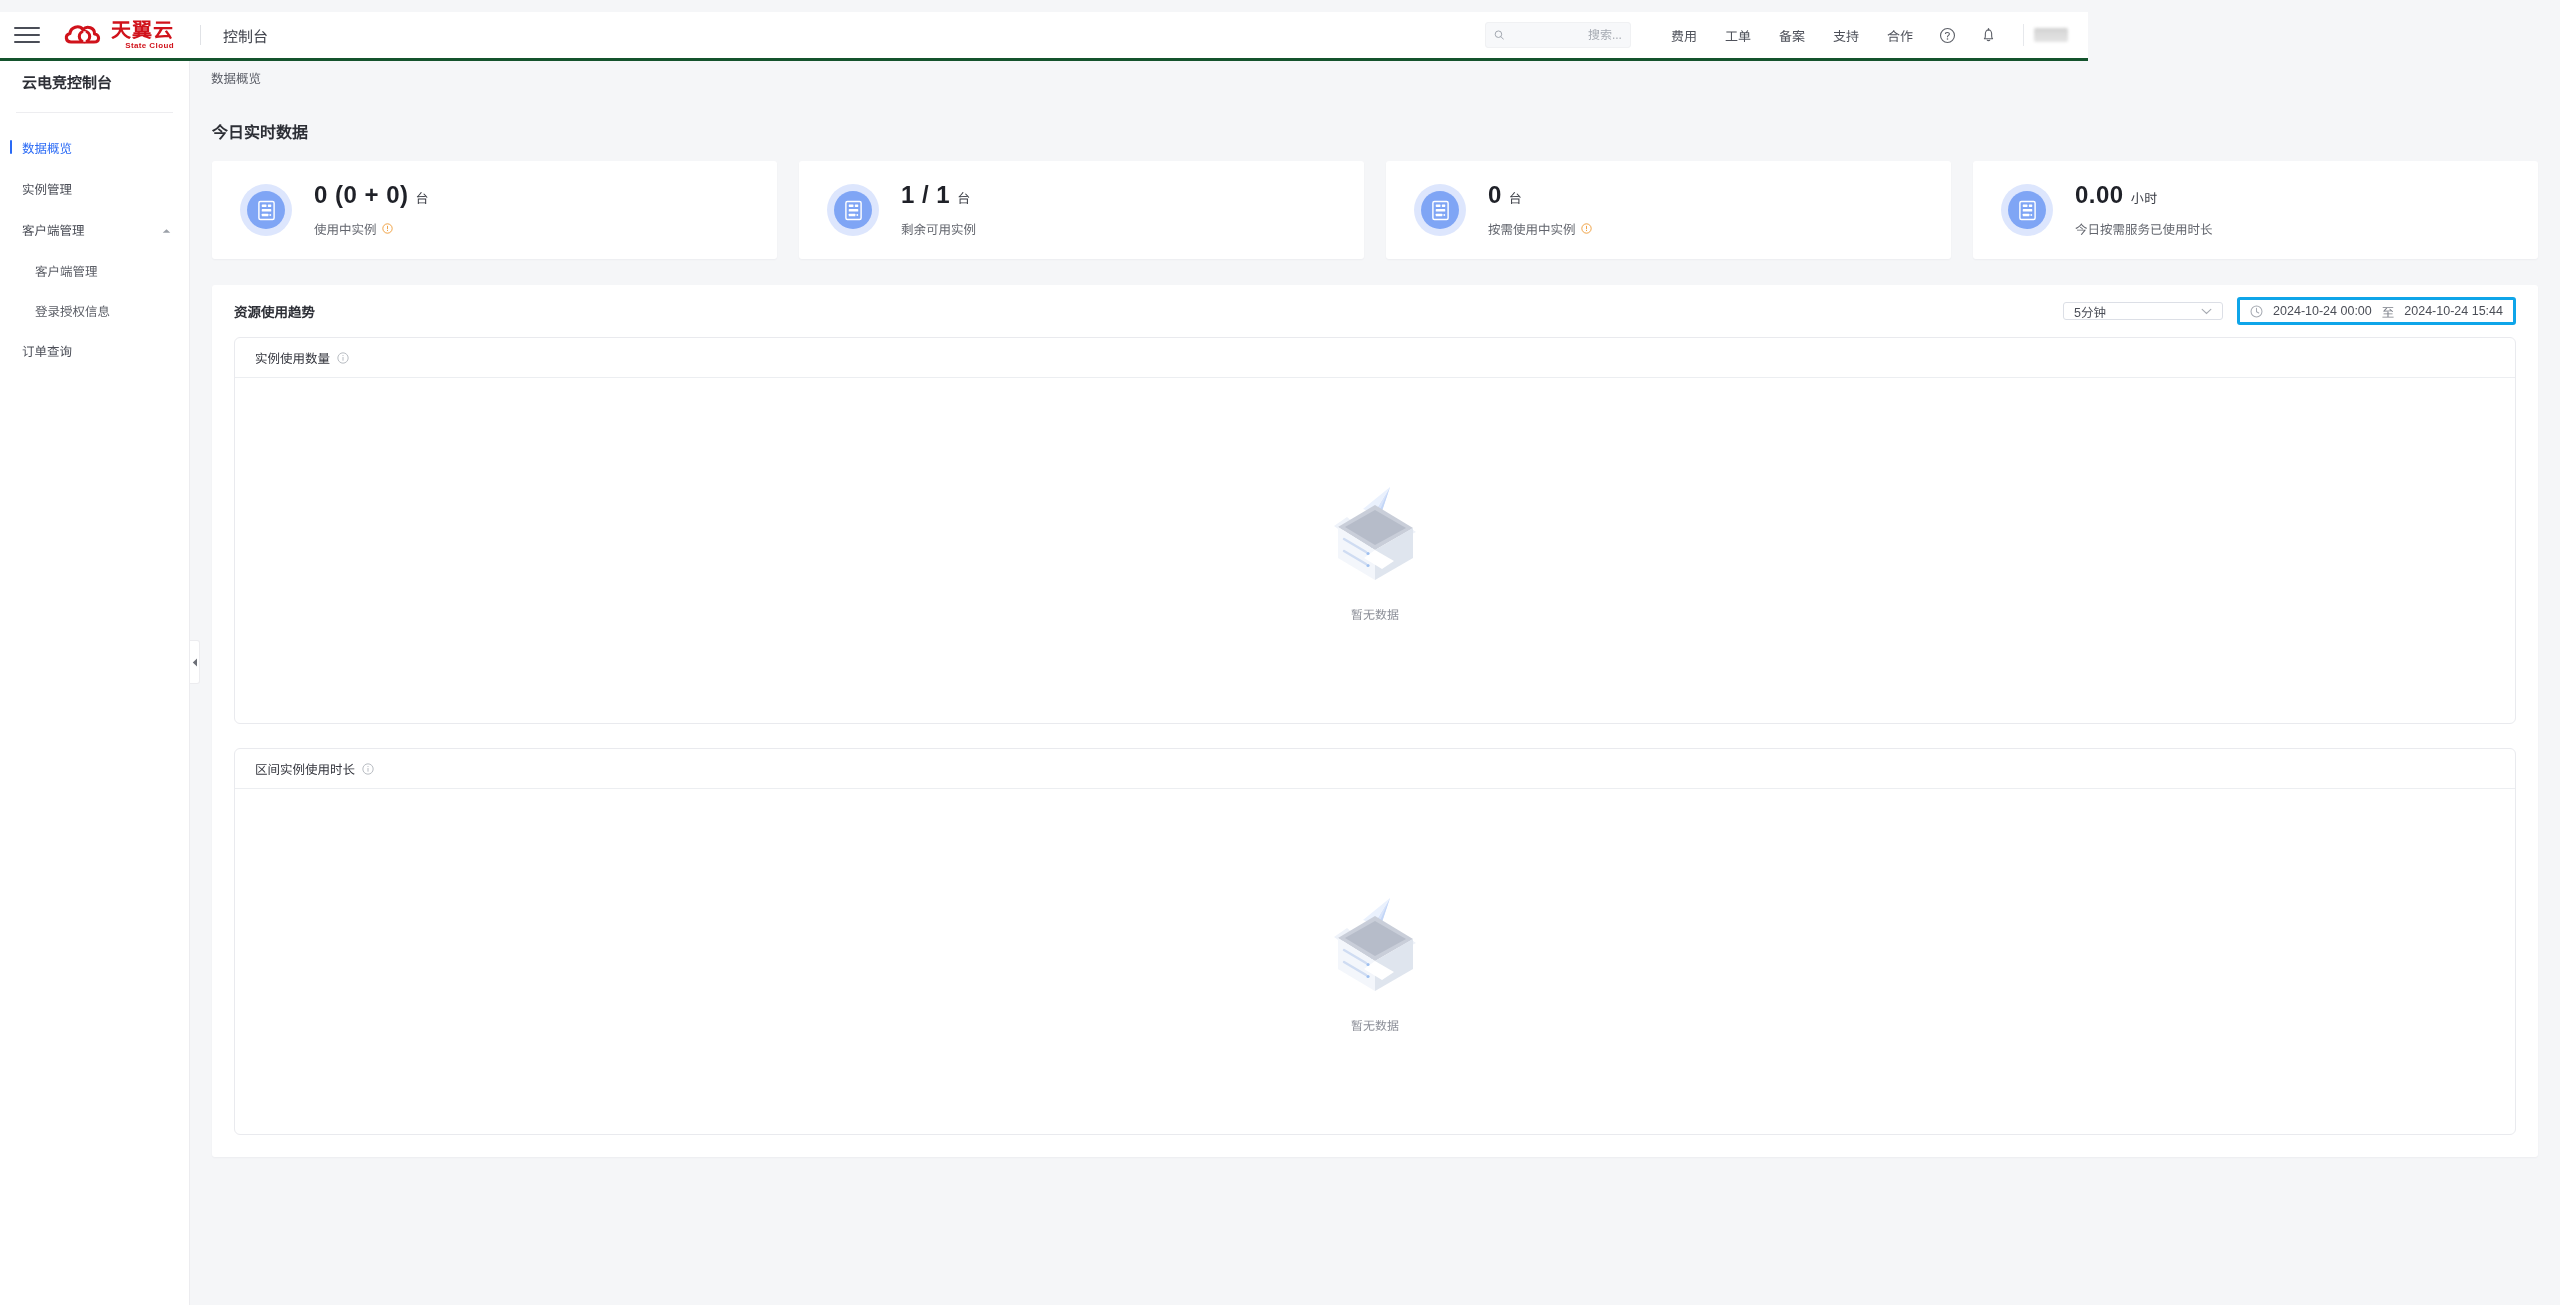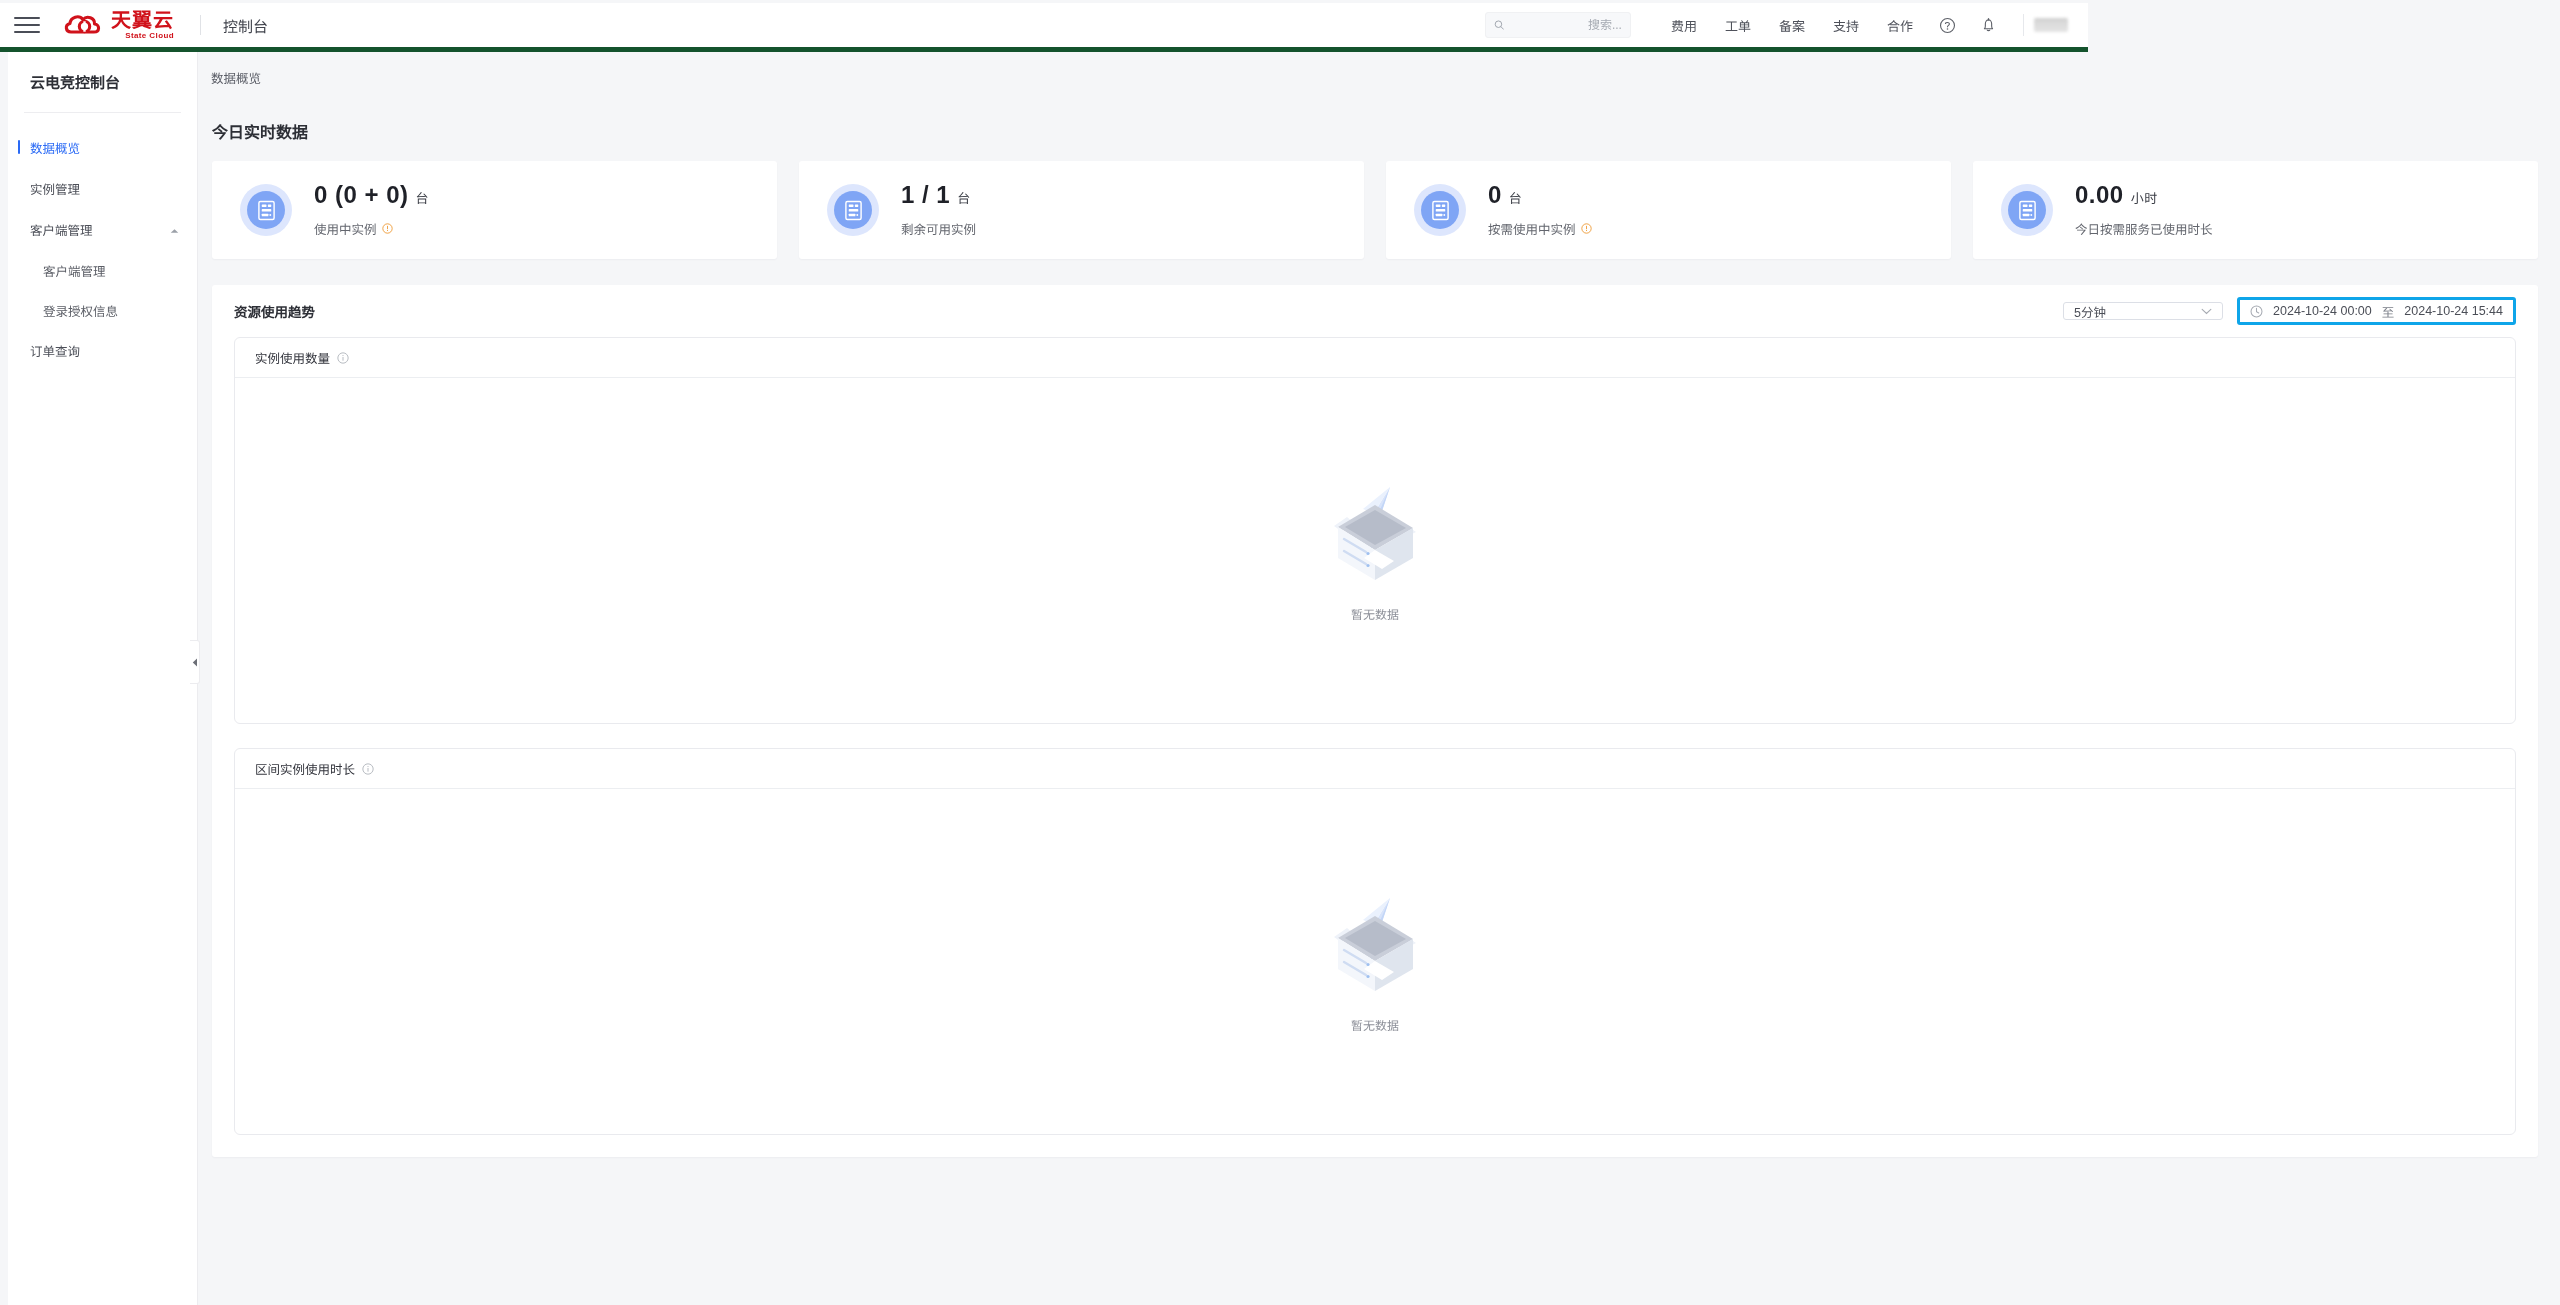--- a/index.html
+++ b/index.html
@@ -7,23 +7,23 @@
   html, body {
     width: 2560px; height: 1305px;
     font-family: "Liberation Sans", "DejaVu Sans", sans-serif;
     background: #f5f6f8;
     color: #33353d;
     overflow: hidden;
   }
 
   
   .topbar {
-    position: absolute; top: 3px; left: 0; width: 2088px; height: 49px;
+    position: absolute; top: 12px; left: 0; width: 2088px; height: 49px;
     background: #ffffff;
-    border-bottom: 5px solid #14532d;
+    border-bottom: 3px solid #14532d;
     display: flex; align-items: center;
     z-index: 30;
   }
   .hamburger {
     width: 26px; height: 20px; margin-left: 14px; margin-right: 14px;
     display: flex; flex-direction: column; justify-content: center; gap: 5px;
     cursor: pointer;
   }
   .hamburger span { display: block; height: 2px; background: #4a4d57; border-radius: 1px; }
 
@@ -53,21 +53,21 @@
   .icon-btn { margin: 0 12px; cursor: pointer; display: flex; align-items: center; }
   .hdr-div2 { width: 1px; height: 22px; background: #e6e8ec; margin: 0 10px 0 14px; }
   .avatar-blur {
     width: 34px; height: 14px; margin-right: 6px;
     background: linear-gradient(180deg,#cfcfcf 0%,#d9d9d9 30%,#e4e4e4 100%);
     filter: blur(1.6px); border-radius: 2px;
   }
 
   
   .sidebar {
-    position: absolute; top: 49px; left: 8px; width: 190px; height: 1256px;
+    position: absolute; top: 49px; left: 0; width: 190px; height: 1256px;
     background: #ffffff; border-right: 1px solid #ececef;
     z-index: 20;
   }
   .side-title { font-size: 15px; font-weight: bold; color: #2d2f36; padding: 22px 0 0 22px; }
   .side-sep { height: 1px; background: #ededf0; margin: 20px 16px 0 16px; }
   .side-menu { padding-top: 14px; }
   .menu-item {
     height: 41px; display: flex; align-items: center; position: relative;
     font-size: 12.5px; color: #4b4e57; padding-left: 22px; cursor: pointer;
   }

